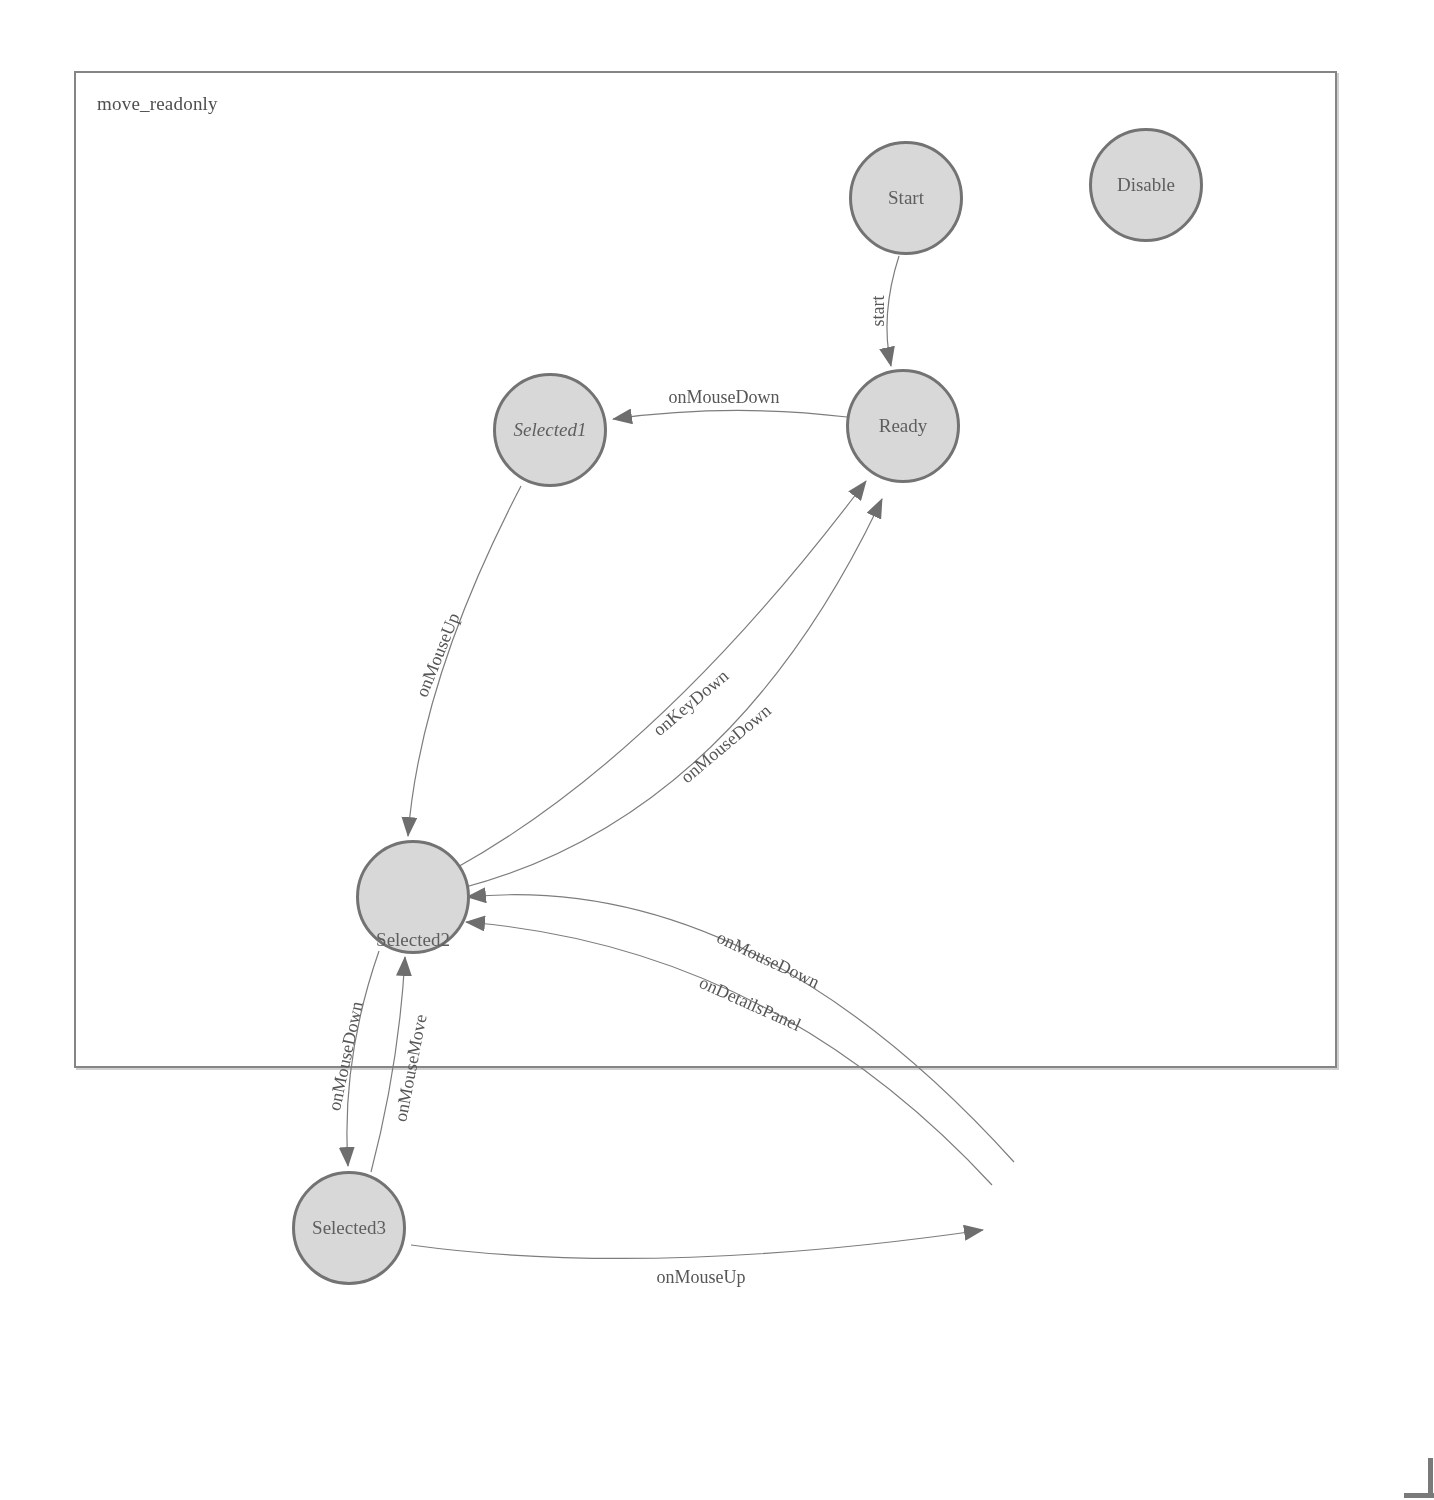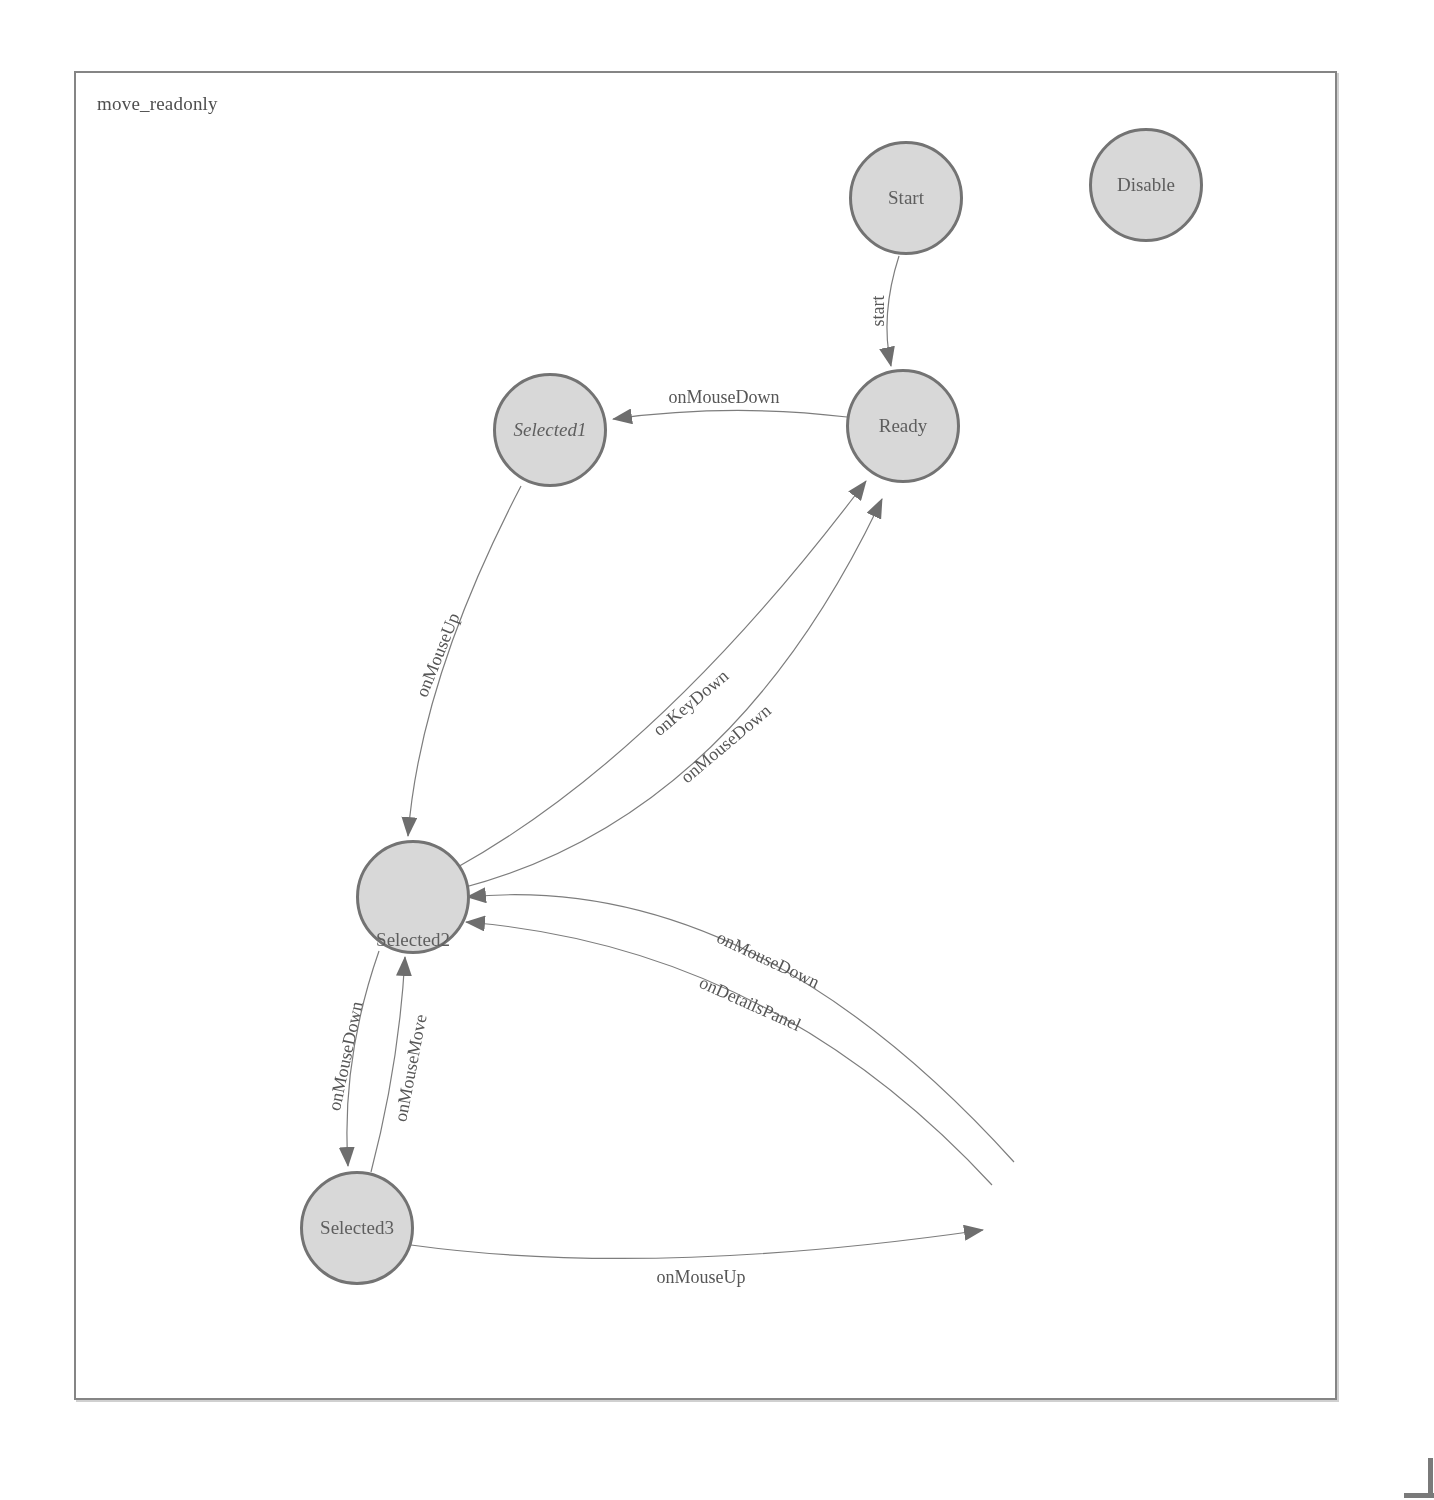--- a/index.html
+++ b/index.html
@@ -5,21 +5,21 @@
   * { margin: 0; padding: 0; box-sizing: border-box; }
   html, body {
     width: 1434px; height: 1500px;
     background: #ffffff;
     font-family: "Liberation Serif", "DejaVu Serif", serif;
   }
   .stage { position: relative; width: 1434px; height: 1500px; overflow: hidden; }
 
   .frame {
     position: absolute; left: 74px; top: 71px;
-    width: 1263px; height: 1329px;
+    width: 1263px; height: 997px;
     border: 2px solid #858585;
     box-shadow: 2px 2px 0 rgba(120,120,120,0.35);
   }
   .diagram-title {
     position: absolute; left: 21px; top: 20px;
     font-size: 19px; color: #4f4f4f; letter-spacing: 0.2px;
   }
 
   svg.edges { position: absolute; left: 0; top: 0; pointer-events: none; }
   svg.edges path.edge { fill: none; stroke: #7d7d7d; stroke-width: 1.2px; }
@@ -86,21 +86,21 @@
   </div>
   <div class="node" style="left:1089px; top:128px;">
     <span>Disable</span>
   </div>
   <div class="node" style="left:493px; top:373px;font-style:italic;">
     <span>Selected1</span>
   </div>
   <div class="node" style="left:356px; top:840px;align-items:flex-end;">
     <span>Selected2</span>
   </div>
-  <div class="node" style="left:300px; top:1171px;">
+  <div class="node" style="left:292px; top:1171px;">
     <span>Selected3</span>
   </div>
 
   <div class="edge-label" style="left:878px; top:311px; transform:translate(-50%,-50%) rotate(-90deg);">start</div>
   <div class="edge-label" style="left:724px; top:397px; transform:translate(-50%,-50%);">onMouseDown</div>
   <div class="edge-label" style="left:438px; top:655px; transform:translate(-50%,-50%) rotate(-68deg);">onMouseUp</div>
   <div class="edge-label" style="left:691px; top:703px; transform:translate(-50%,-50%) rotate(-40deg);">onKeyDown</div>
   <div class="edge-label" style="left:726px; top:744px; transform:translate(-50%,-50%) rotate(-40deg);">onMouseDown</div>
   <div class="edge-label" style="left:346px; top:1056px; transform:translate(-50%,-50%) rotate(-78deg);">onMouseDown</div>
   <div class="edge-label" style="left:411px; top:1068px; transform:translate(-50%,-50%) rotate(-79deg);">onMouseMove</div>

